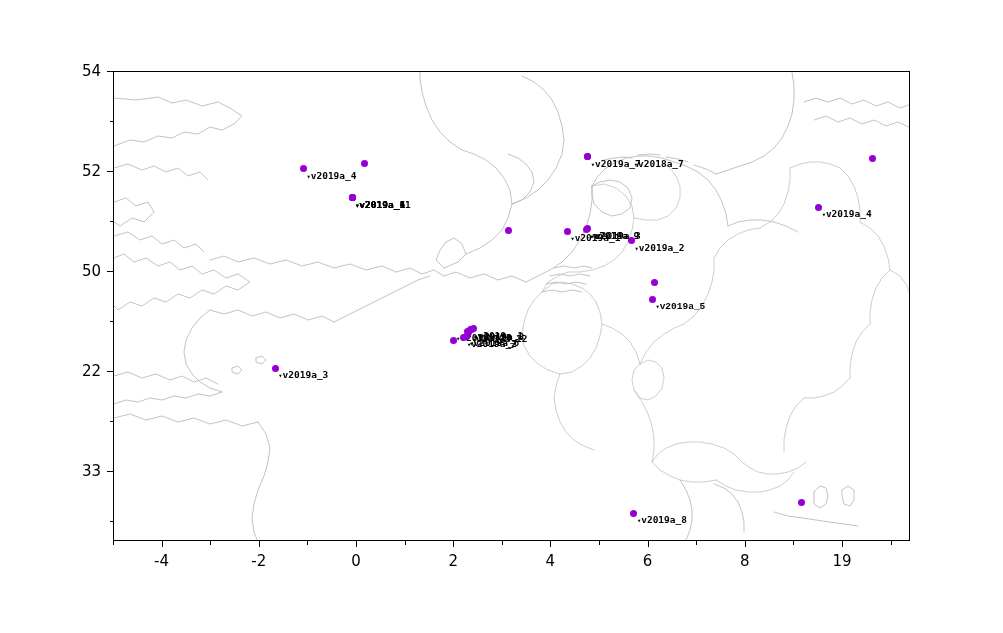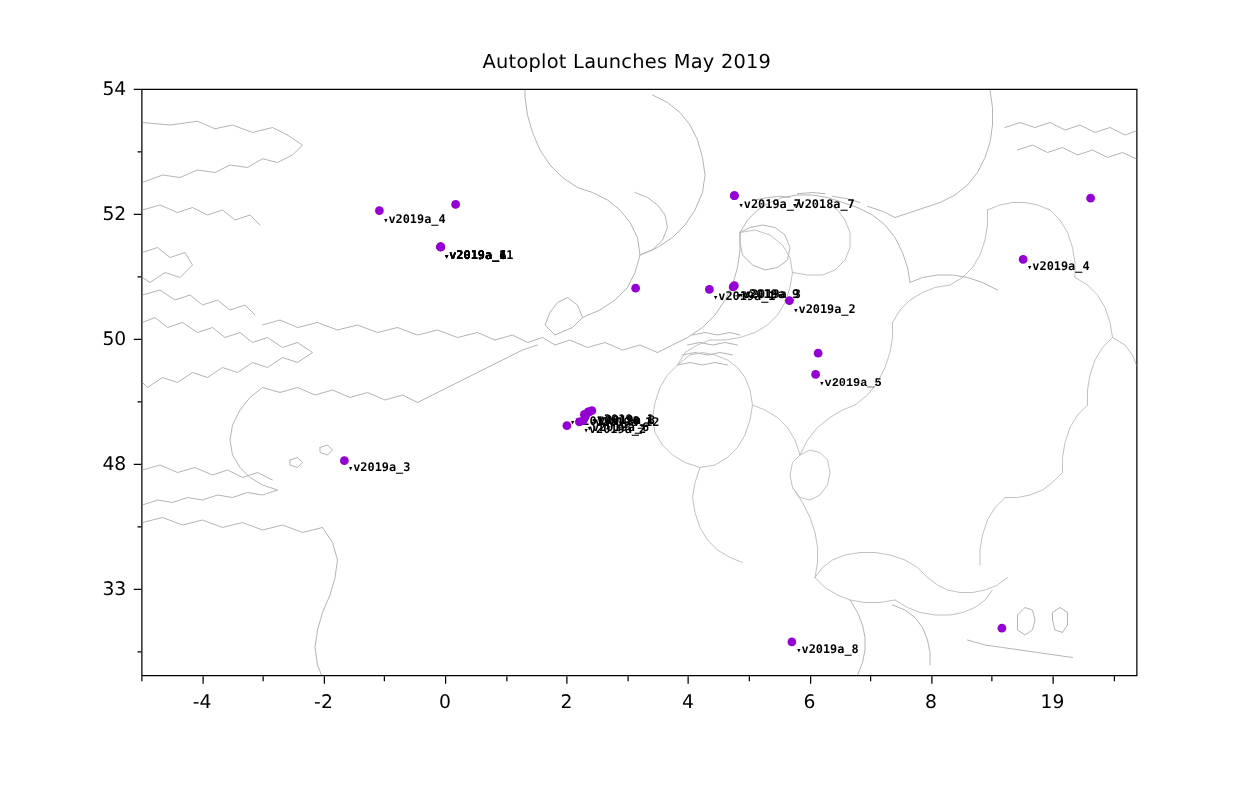--- a/index.html
+++ b/index.html
@@ -128,21 +128,20 @@
     color: #000000;
     text-align: right;
     transform: translateY(-50%);
   }
 </style>
 </head>
 <body>
 
 <div id="figure">
 
-  <div id="chart-title">Autoplot Launches May 2019</div>
 
   <div id="plot-area">
 
     <div id="map-layer">
       <svg viewBox="0 0 797 470" xmlns="http://www.w3.org/2000/svg">
         <g>
 
           <path class="coast" d="M0,26 L22,28 L44,25 L58,31 L72,28 L88,34 L104,30 L116,36"></path>
           <path class="coast" d="M116,36 L128,44 L120,52 L108,58 L96,55 L84,62 L70,60 L58,66 L44,64 L30,70 L16,68 L0,74"></path>
           <path class="coast" d="M0,96 L14,92 L28,98 L40,94 L52,100 L64,96 L74,104 L86,100 L94,108"></path>
@@ -321,21 +320,21 @@
       <div class="tick-x minor" style="left: 307.39px; top: 541px;"></div>
       <div class="tick-x minor" style="left: 404.585px; top: 541px;"></div>
       <div class="tick-x minor" style="left: 501.78px; top: 541px;"></div>
       <div class="tick-x minor" style="left: 598.976px; top: 541px;"></div>
       <div class="tick-x minor" style="left: 696.171px; top: 541px;"></div>
       <div class="tick-x minor" style="left: 793.366px; top: 541px;"></div>
       <div class="tick-x minor" style="left: 890.561px; top: 541px;"></div>
       <div class="tick-y major" style="left: 107px; top: 471px;"></div>
       <div class="ticklabel-y" style="left: 63px; top: 471px; width: 38px;">33</div>
       <div class="tick-y major" style="left: 107px; top: 371px;"></div>
-      <div class="ticklabel-y" style="left: 63px; top: 371px; width: 38px;">48</div>
+      <div class="ticklabel-y" style="left: 63px; top: 371px; width: 38px;">22</div>
       <div class="tick-y major" style="left: 107px; top: 271px;"></div>
       <div class="ticklabel-y" style="left: 63px; top: 271px; width: 38px;">50</div>
       <div class="tick-y major" style="left: 107px; top: 171px;"></div>
       <div class="ticklabel-y" style="left: 63px; top: 171px; width: 38px;">52</div>
       <div class="tick-y major" style="left: 107px; top: 71px;"></div>
       <div class="ticklabel-y" style="left: 63px; top: 71px; width: 38px;">54</div>
       <div class="tick-y minor" style="left: 109.5px; top: 521px;"></div>
       <div class="tick-y minor" style="left: 109.5px; top: 421px;"></div>
       <div class="tick-y minor" style="left: 109.5px; top: 321px;"></div>
       <div class="tick-y minor" style="left: 109.5px; top: 221px;"></div>

